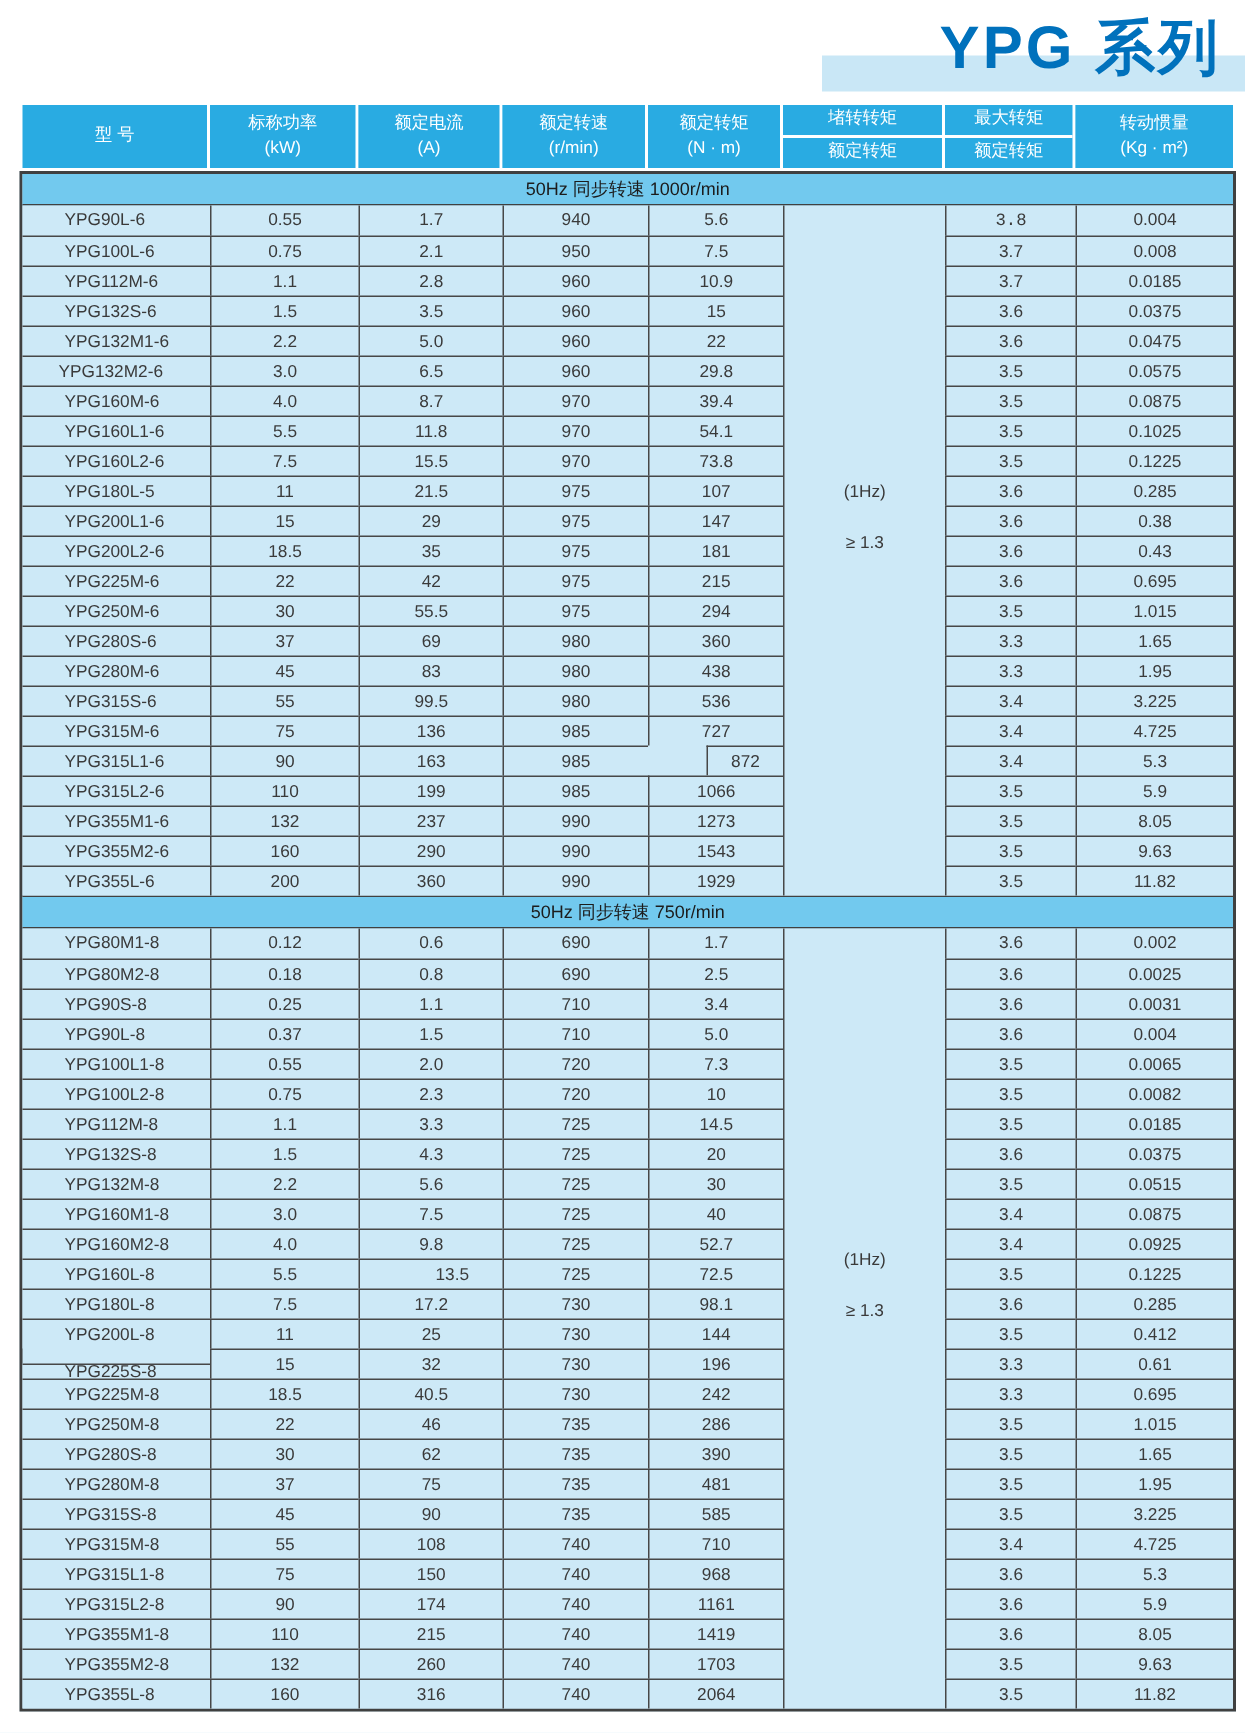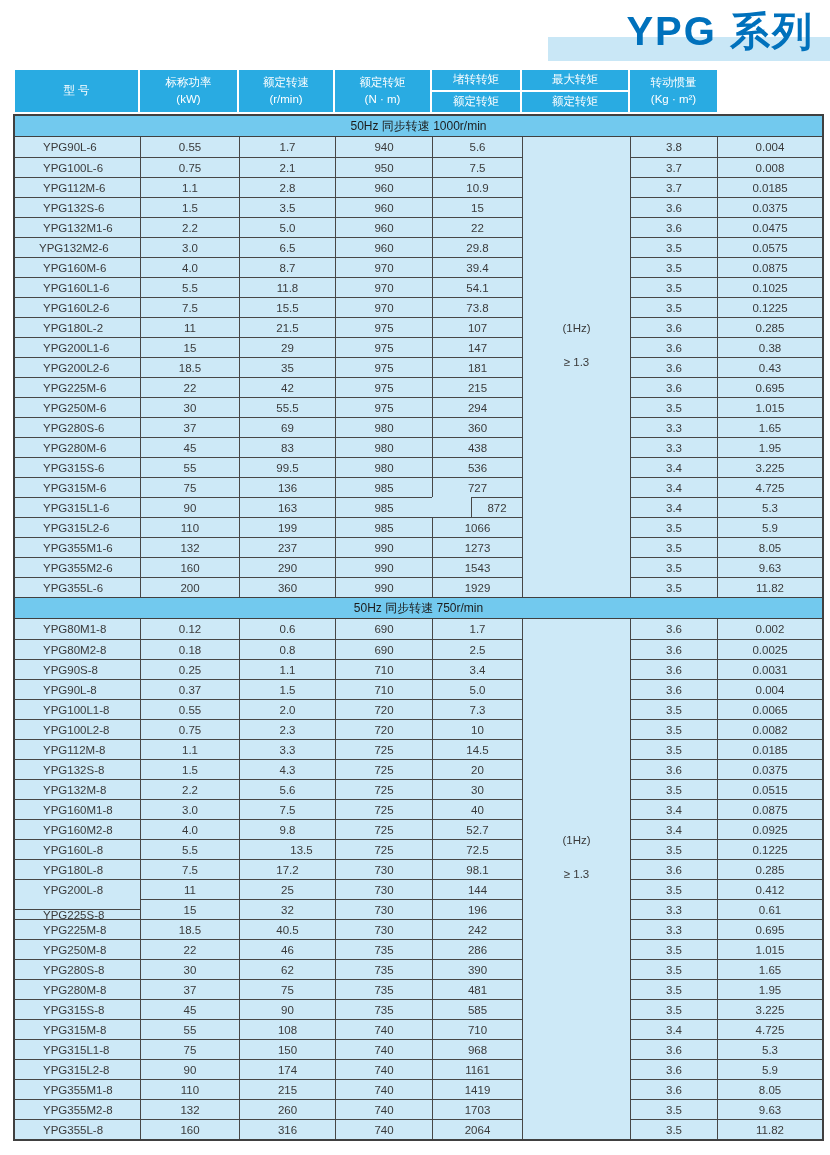--- a/index.html
+++ b/index.html
@@ -128,20 +128,24 @@
 
   <div class="tbl-header grid-cols">
     <div class="hcell">
       <div>型 号</div>
     </div>
     <div class="hcell">
       <div>标称功率</div>
       <div>(kW)</div>
     </div>
     <div class="hcell">
+      <div>额定电流</div>
+      <div>(A)</div>
+    </div>
+    <div class="hcell">
       <div>额定转速</div>
       <div>(r/min)</div>
     </div>
     <div class="hcell">
       <div>额定转矩</div>
       <div>(N · m)</div>
     </div>
     <div class="hcell frac">
       <div class="fr-top">堵转转矩</div>
       <div class="fr-bot">额定转矩</div>
@@ -161,21 +165,21 @@
         <div class="band">50Hz 同步转速 1000r/min</div>
         <div class="merged" style="grid-area: 2 / 6 / span 23;">
           <div>(1Hz)</div>
           <div>≥ 1.3</div>
         </div>
         <div class="cell model" style="grid-area: 2 / 1;">YPG90L-6</div>
         <div class="cell bl" style="grid-area: 2 / 2;">0.55</div>
         <div class="cell bl" style="grid-area: 2 / 3;">1.7</div>
         <div class="cell bl" style="grid-area: 2 / 4;">940</div>
         <div class="cell bl" style="grid-area: 2 / 5;">5.6</div>
-        <div class="cell bl" style="grid-area: 2 / 7;">3.8</div>
+        <div class="cell bl" style="grid-area: 2 / 7; font-family: Liberation Mono, monospace;">3.8</div>
         <div class="cell bl" style="grid-area: 2 / 8;">0.004</div>
         <div class="cell model bt" style="grid-area: 3 / 1;">YPG100L-6</div>
         <div class="cell bl bt" style="grid-area: 3 / 2;">0.75</div>
         <div class="cell bl bt" style="grid-area: 3 / 3;">2.1</div>
         <div class="cell bl bt" style="grid-area: 3 / 4;">950</div>
         <div class="cell bl bt" style="grid-area: 3 / 5;">7.5</div>
         <div class="cell bl bt" style="grid-area: 3 / 7;">3.7</div>
         <div class="cell bl bt" style="grid-area: 3 / 8;">0.008</div>
         <div class="cell model bt" style="grid-area: 4 / 1;">YPG112M-6</div>
         <div class="cell bl bt" style="grid-area: 4 / 2;">1.1</div>
@@ -219,21 +223,21 @@
         <div class="cell bl bt" style="grid-area: 9 / 5;">54.1</div>
         <div class="cell bl bt" style="grid-area: 9 / 7;">3.5</div>
         <div class="cell bl bt" style="grid-area: 9 / 8;">0.1025</div>
         <div class="cell model bt" style="grid-area: 10 / 1;">YPG160L2-6</div>
         <div class="cell bl bt" style="grid-area: 10 / 2;">7.5</div>
         <div class="cell bl bt" style="grid-area: 10 / 3;">15.5</div>
         <div class="cell bl bt" style="grid-area: 10 / 4;">970</div>
         <div class="cell bl bt" style="grid-area: 10 / 5;">73.8</div>
         <div class="cell bl bt" style="grid-area: 10 / 7;">3.5</div>
         <div class="cell bl bt" style="grid-area: 10 / 8;">0.1225</div>
-        <div class="cell model bt" style="grid-area: 11 / 1;">YPG180L-2</div>
+        <div class="cell model bt" style="grid-area: 11 / 1;">YPG180L-5</div>
         <div class="cell bl bt" style="grid-area: 11 / 2;">11</div>
         <div class="cell bl bt" style="grid-area: 11 / 3;">21.5</div>
         <div class="cell bl bt" style="grid-area: 11 / 4;">975</div>
         <div class="cell bl bt" style="grid-area: 11 / 5;">107</div>
         <div class="cell bl bt" style="grid-area: 11 / 7;">3.6</div>
         <div class="cell bl bt" style="grid-area: 11 / 8;">0.285</div>
         <div class="cell model bt" style="grid-area: 12 / 1;">YPG200L1-6</div>
         <div class="cell bl bt" style="grid-area: 12 / 2;">15</div>
         <div class="cell bl bt" style="grid-area: 12 / 3;">29</div>
         <div class="cell bl bt" style="grid-area: 12 / 4;">975</div>

